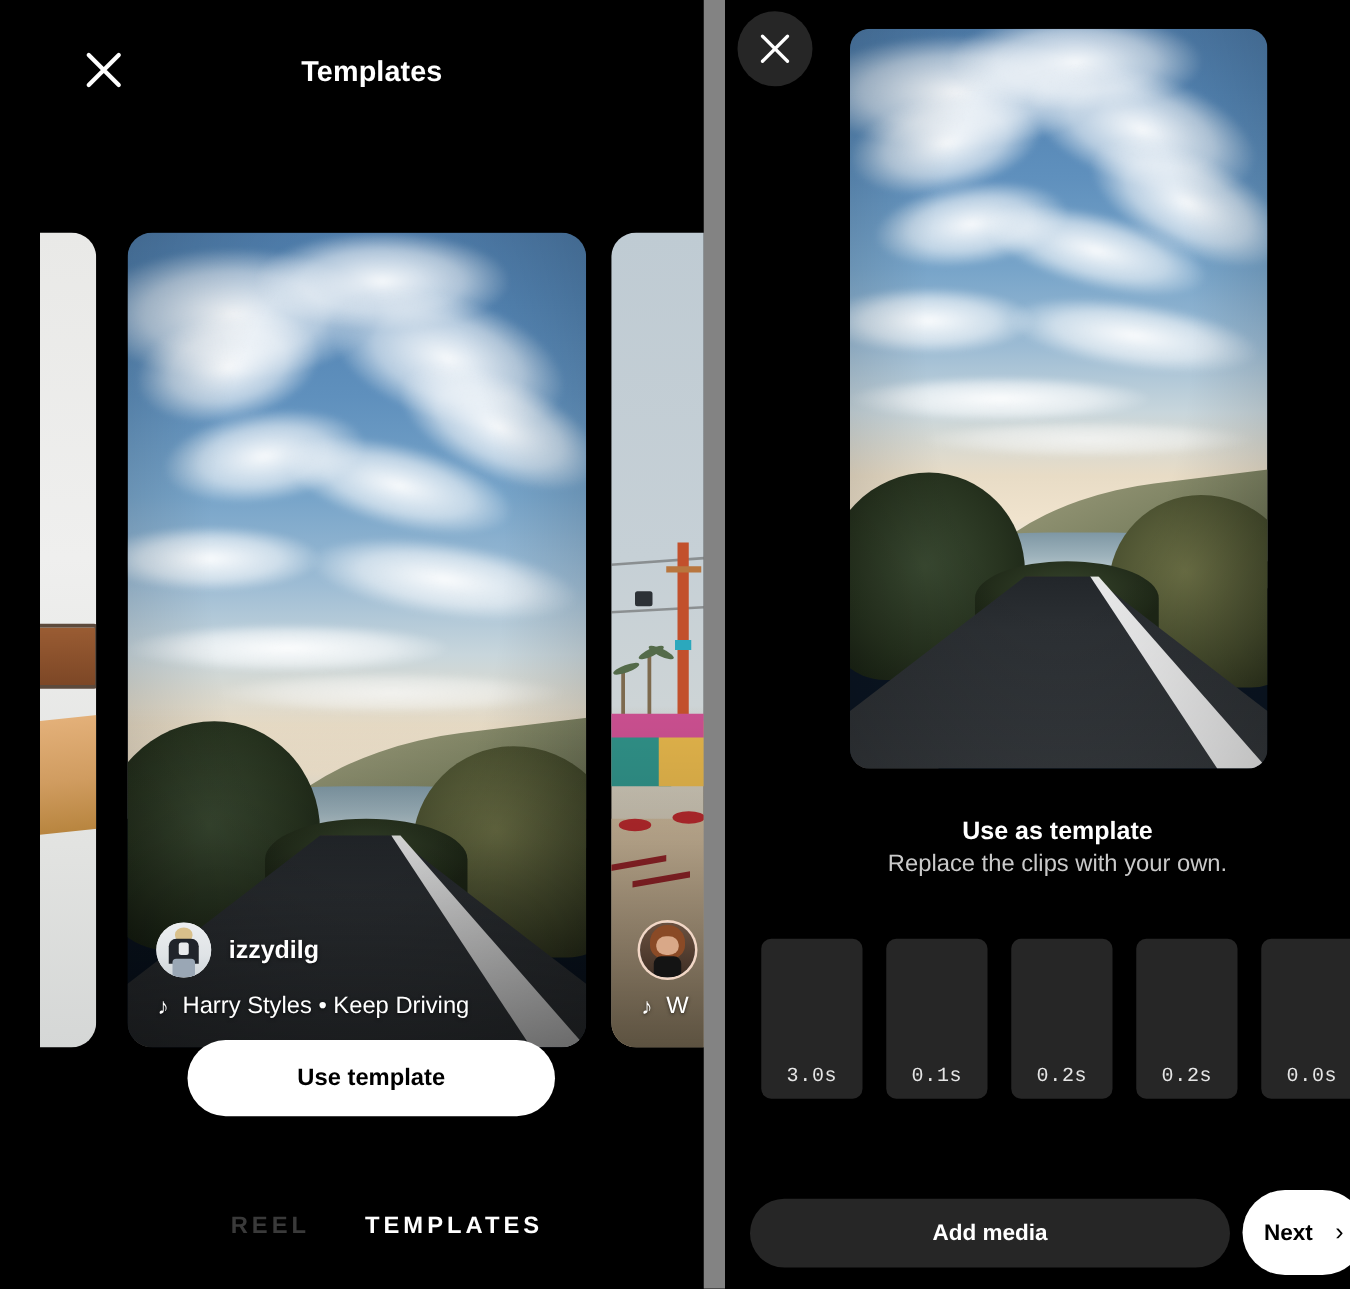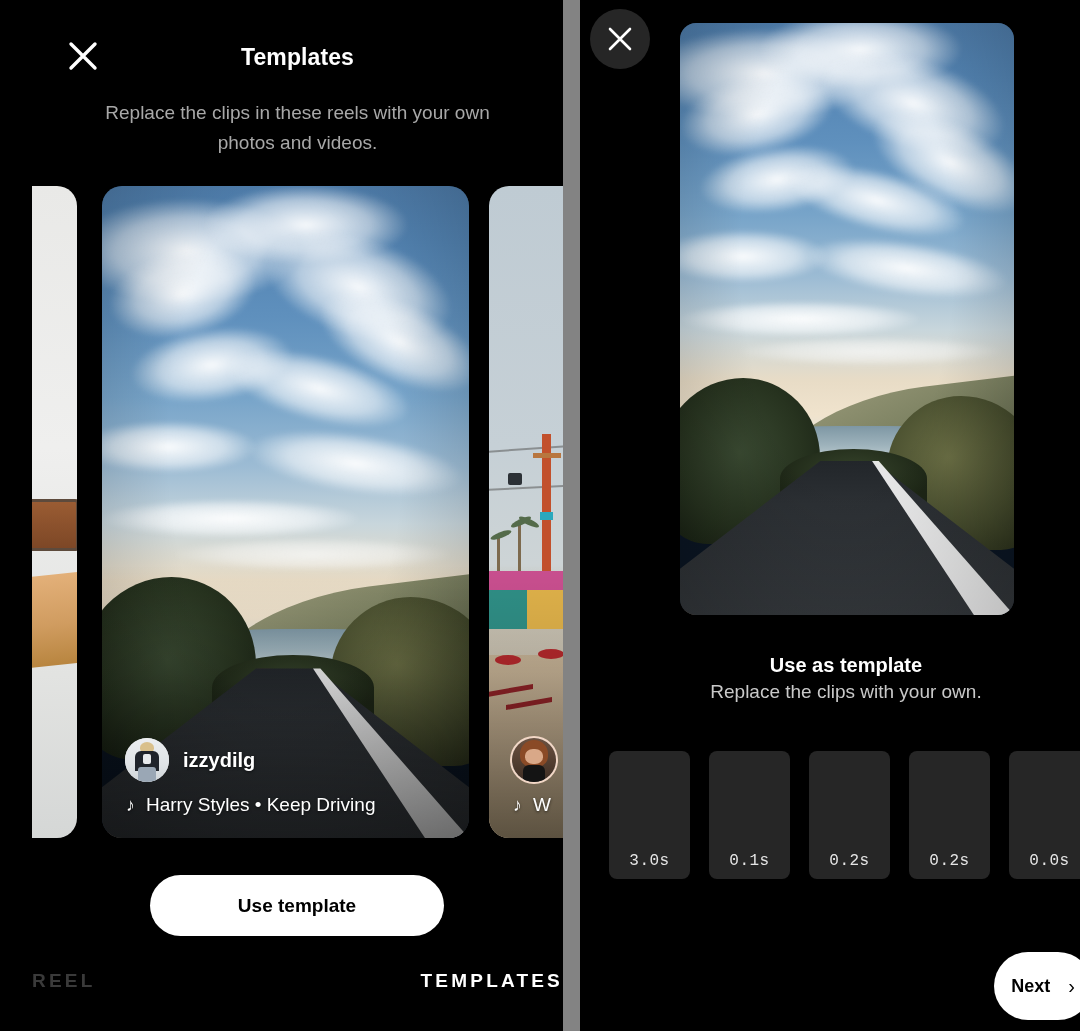--- a/index.html
+++ b/index.html
@@ -178,33 +178,33 @@
   .meta-audio {
     display: flex; align-items: center; gap: 11px;
     padding-left: 24px;
     color: #fff; font-size: 19px; font-weight: 400;
     white-space: nowrap; text-shadow: 0 1px 3px rgba(0,0,0,.6);
   }
   .note-icon { font-size: 18px; line-height: 1; display:inline-block; }
 
   
   #use-template {
-    position: absolute; left: 118px; top: 875px;
+    position: absolute; left: 118px; top: 832px;
     width: 294px; height: 61px;
     background: #fff; color: #000;
     border: none; border-radius: 31px;
     font-family: "Liberation Sans", sans-serif;
     font-size: 19px; font-weight: bold;
     cursor: pointer;
   }
 
   
   #tabbar {
-    position: absolute; left: 0; top: 970px; width: 531px;
-    display: flex; align-items: center; justify-content: space-between; gap: 44px;
+    position: absolute; left: 12px; top: 970px; width: 531px;
+    display: flex; align-items: center; justify-content: center; gap: 44px;
   }
   .tab {
     font-size: 19px; font-weight: bold; letter-spacing: 3.2px;
     cursor: pointer; background: none; border: none;
     font-family: "Liberation Sans", sans-serif;
   }
   .tab.inactive { color: #3a3a3a; }
   .tab.active   { color: #fff; }
 
   
@@ -286,21 +286,20 @@
 
   <div id="left-panel">
 
     <div id="close-left">
       <svg width="34" height="34" viewBox="0 0 34 34" aria-hidden="true">
         <path d="M5 5 L29 29 M29 5 L5 29" stroke="#ffffff" stroke-width="3.4" stroke-linecap="round"></path>
       </svg>
     </div>
 
     <div id="tpl-title">Templates</div>
-    <div id="tpl-subtitle">Replace the clips in these reels with your own photos and videos.</div>
 
     <div id="carousel">
 
       <div class="card peek-left">
         <div class="card-img">
           <div class="photo-interior">
             <div class="pi-chair"></div>
 
             <div class="pi-table"></div>
           </div>
@@ -458,20 +457,21 @@
         <span class="clip-dur">0.2s</span>
       </div>
       <div class="clip">
         <span class="clip-dur">0.0s</span>
       </div>
       <div class="clip">
         <span class="clip-dur"></span>
       </div>
     </div>
 
+    <button id="add-media">Add media</button>
 
     <button id="next-btn">
       <span>Next</span>
       <span class="chev">›</span>
     </button>
   </div>
 
 </div>
 
 </body></html>

